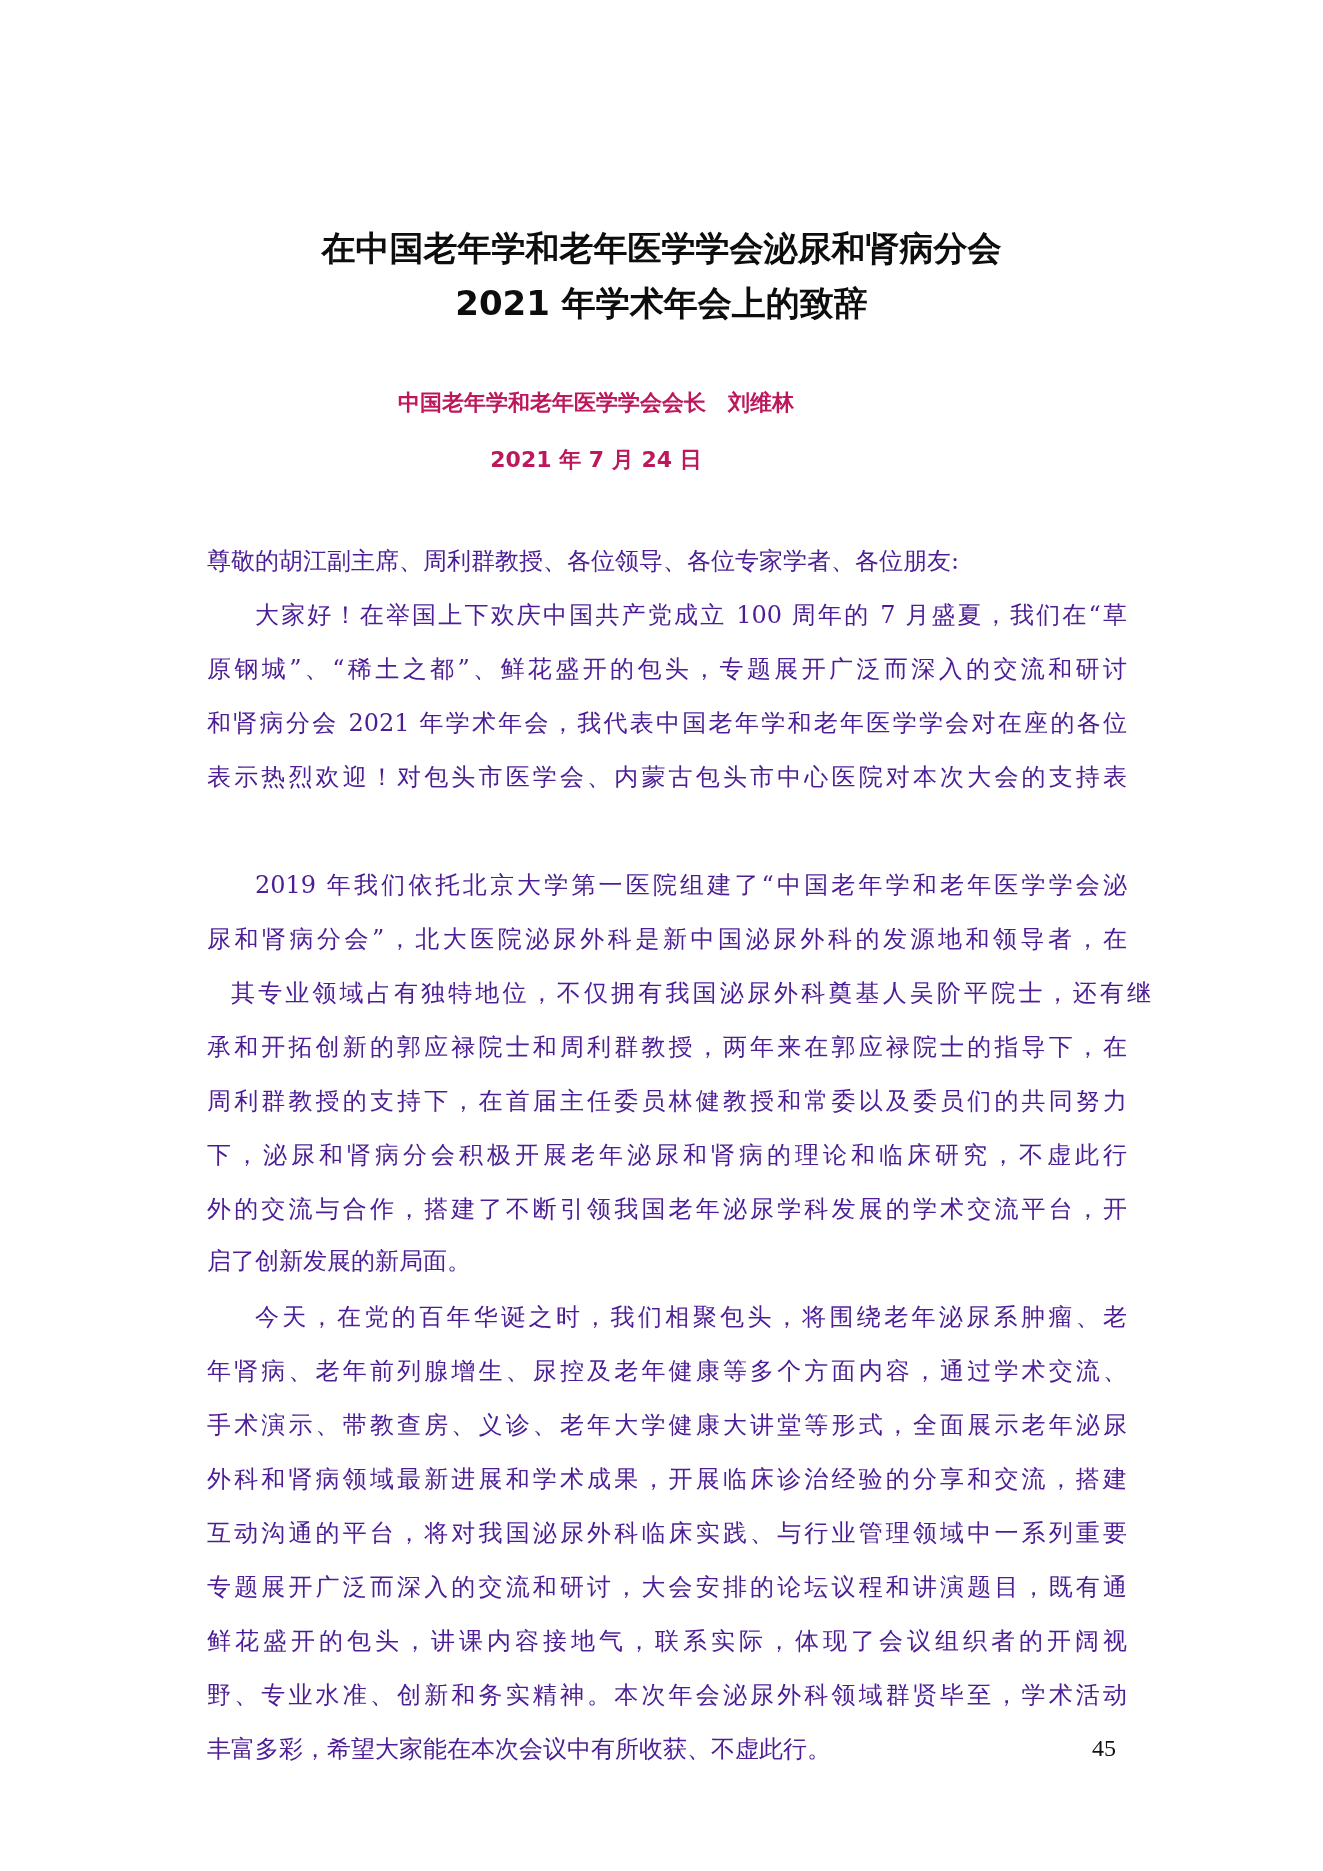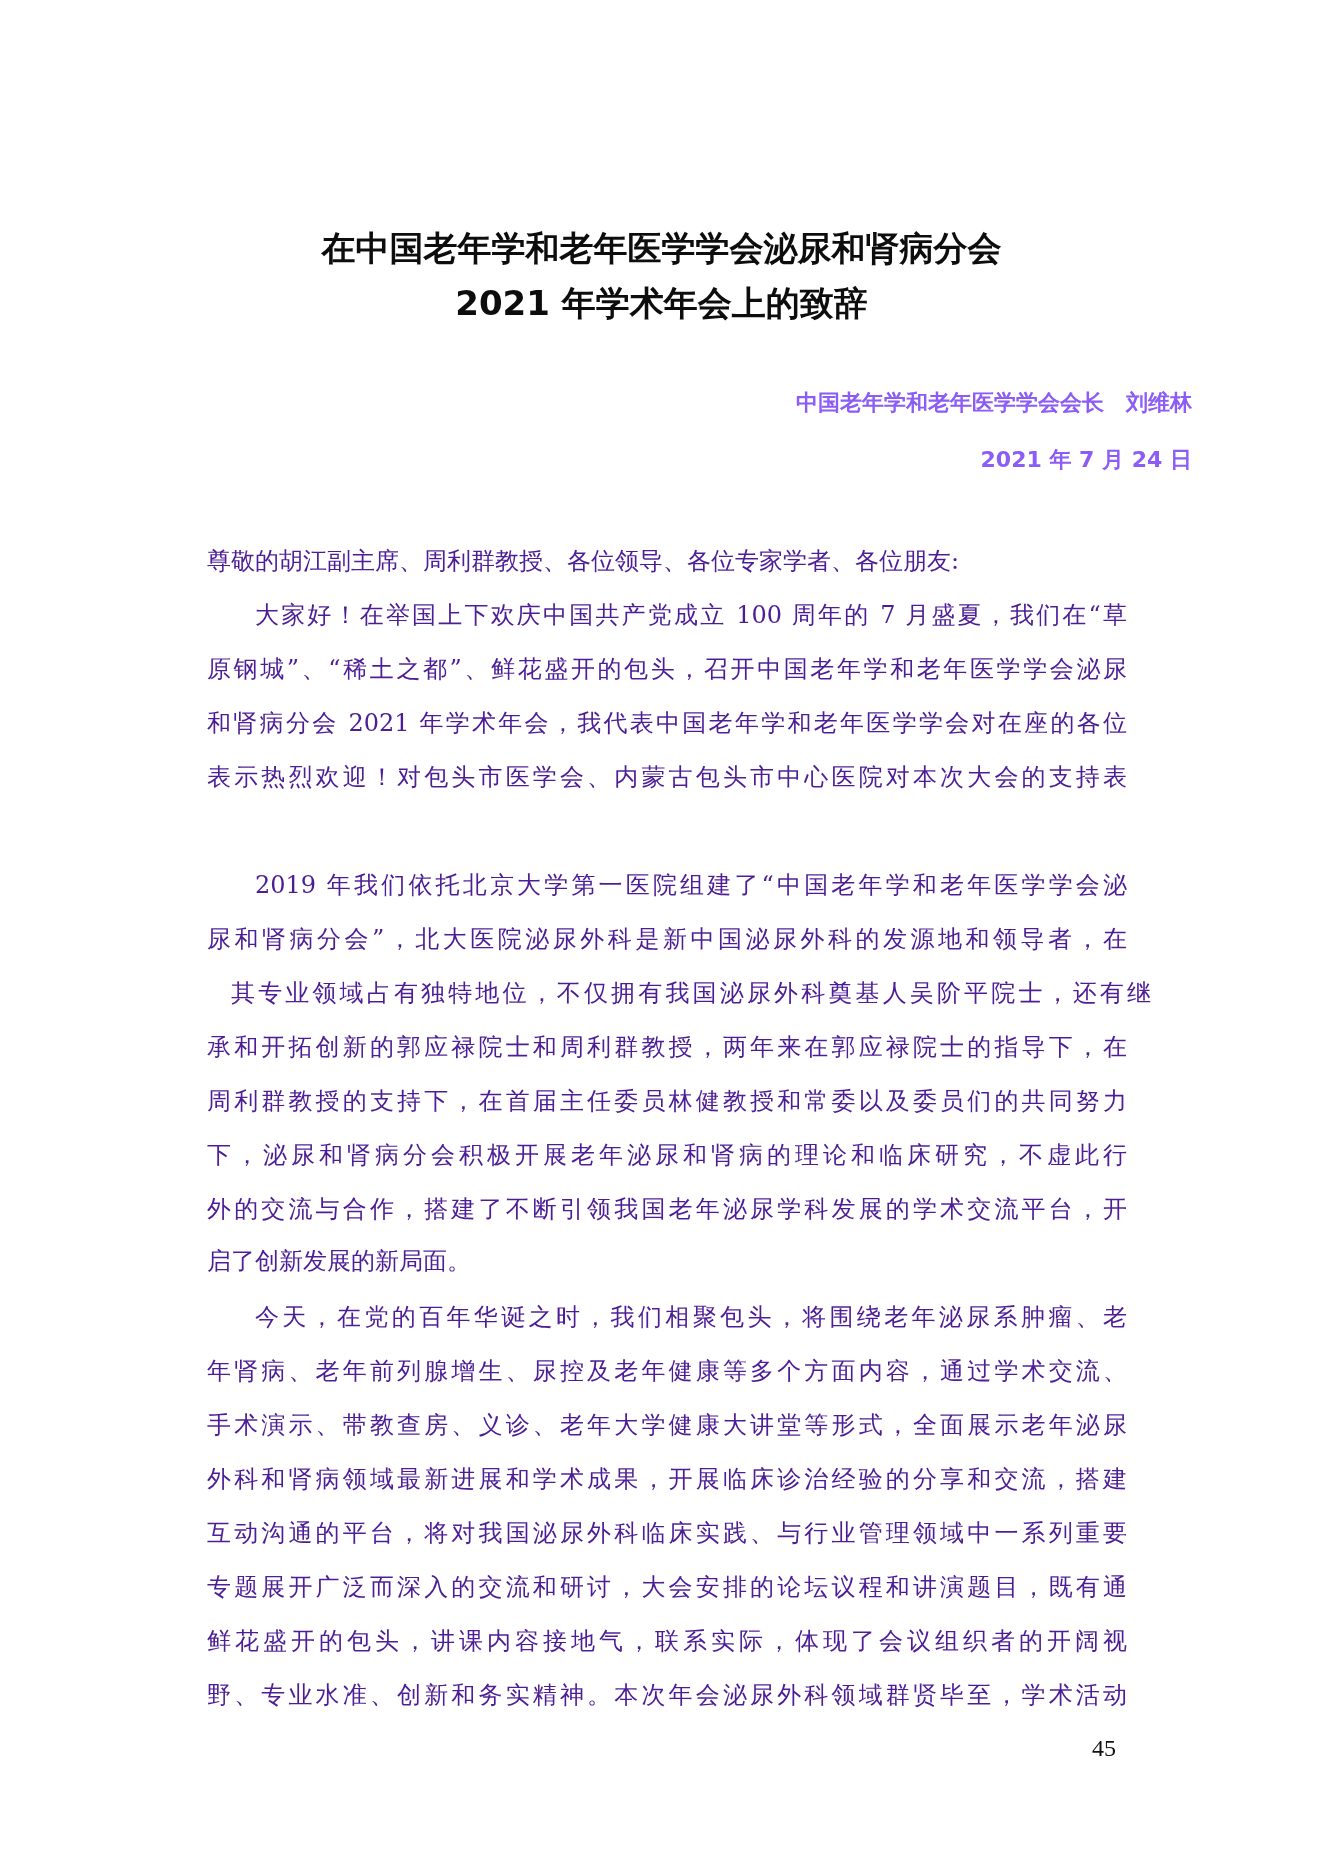--- a/index.html
+++ b/index.html
@@ -32,26 +32,26 @@
       font-size: 34px;
       line-height: 40px;
       letter-spacing: 0px;
       color: #0d0d0d;
       white-space: nowrap;
     }
     .meta-line {
       position: absolute;
       left: 0;
       width: 1192px;
-      text-align: right;
+      text-align: center;
       font-family: "DejaVu Sans", "Liberation Sans", sans-serif;
       font-weight: bold;
       font-size: 22px;
       line-height: 28px;
-      color: #8b5cf6;
+      color: #be185d;
       white-space: pre;
     }
     .body-line {
       position: absolute;
       left: 207px;
       width: 920px;
       font-family: "DejaVu Serif", "Liberation Serif", serif;
       font-size: 24px;
       line-height: 30px;
       color: #4c1d95;
@@ -83,36 +83,37 @@
 
   <div class="title-line" style="top:228px;">在中国老年学和老年医学学会泌尿和肾病分会</div>
   <div class="title-line" style="top:283px;">2021 年学术年会上的致辞</div>
 
   <div class="meta-line" style="top:389px;">中国老年学和老年医学学会会长　刘维林</div>
   <div class="meta-line" style="top:446px;">2021 年 7 月 24 日</div>
 
   <div class="body-line last" style="top:546px;">尊敬的胡江副主席、周利群教授、各位领导、各位专家学者、各位朋友:</div>
 
   <div class="body-line indent" style="top:600px;">大家好！在举国上下欢庆中国共产党成立 100 周年的 7 月盛夏，我们在“草</div>
-  <div class="body-line" style="top:654px;">原钢城”、“稀土之都”、鲜花盛开的包头，召开中国老年学和老年医学学会泌尿</div>
+  <div class="body-line" style="top:654px;">原钢城”、“稀土之都”、鲜花盛开的包头，专题展开广泛而深入的交流和研讨</div>
   <div class="body-line" style="top:708px;">和肾病分会 2021 年学术年会，我代表中国老年学和老年医学学会对在座的各位</div>
   <div class="body-line" style="top:762px;">表示热烈欢迎！对包头市医学会、内蒙古包头市中心医院对本次大会的支持表</div>
 
   <div class="body-line indent" style="top:870px;">2019 年我们依托北京大学第一医院组建了“中国老年学和老年医学学会泌</div>
   <div class="body-line" style="top:924px;">尿和肾病分会”，北大医院泌尿外科是新中国泌尿外科的发源地和领导者，在</div>
   <div class="body-line" style="top:978px;margin-left:24px;">其专业领域占有独特地位，不仅拥有我国泌尿外科奠基人吴阶平院士，还有继</div>
   <div class="body-line" style="top:1032px;">承和开拓创新的郭应禄院士和周利群教授，两年来在郭应禄院士的指导下，在</div>
   <div class="body-line" style="top:1086px;">周利群教授的支持下，在首届主任委员林健教授和常委以及委员们的共同努力</div>
   <div class="body-line" style="top:1140px;">下，泌尿和肾病分会积极开展老年泌尿和肾病的理论和临床研究，不虚此行</div>
   <div class="body-line" style="top:1194px;">外的交流与合作，搭建了不断引领我国老年泌尿学科发展的学术交流平台，开</div>
   <div class="body-line last" style="top:1246px;">启了创新发展的新局面。</div>
 
   <div class="body-line indent" style="top:1302px;">今天，在党的百年华诞之时，我们相聚包头，将围绕老年泌尿系肿瘤、老</div>
   <div class="body-line" style="top:1356px;">年肾病、老年前列腺增生、尿控及老年健康等多个方面内容，通过学术交流、</div>
   <div class="body-line" style="top:1410px;">手术演示、带教查房、义诊、老年大学健康大讲堂等形式，全面展示老年泌尿</div>
   <div class="body-line" style="top:1464px;">外科和肾病领域最新进展和学术成果，开展临床诊治经验的分享和交流，搭建</div>
   <div class="body-line" style="top:1518px;">互动沟通的平台，将对我国泌尿外科临床实践、与行业管理领域中一系列重要</div>
   <div class="body-line" style="top:1572px;">专题展开广泛而深入的交流和研讨，大会安排的论坛议程和讲演题目，既有通</div>
   <div class="body-line" style="top:1626px;">鲜花盛开的包头，讲课内容接地气，联系实际，体现了会议组织者的开阔视</div>
   <div class="body-line" style="top:1680px;">野、专业水准、创新和务实精神。本次年会泌尿外科领域群贤毕至，学术活动</div>
+  <div class="body-line last" style="top:1734px;">丰富多彩，希望大家能在本次会议中有所收获、不虚此行。</div>
 
   <div class="page-number">45</div>
 </div>
 
 </body></html>

